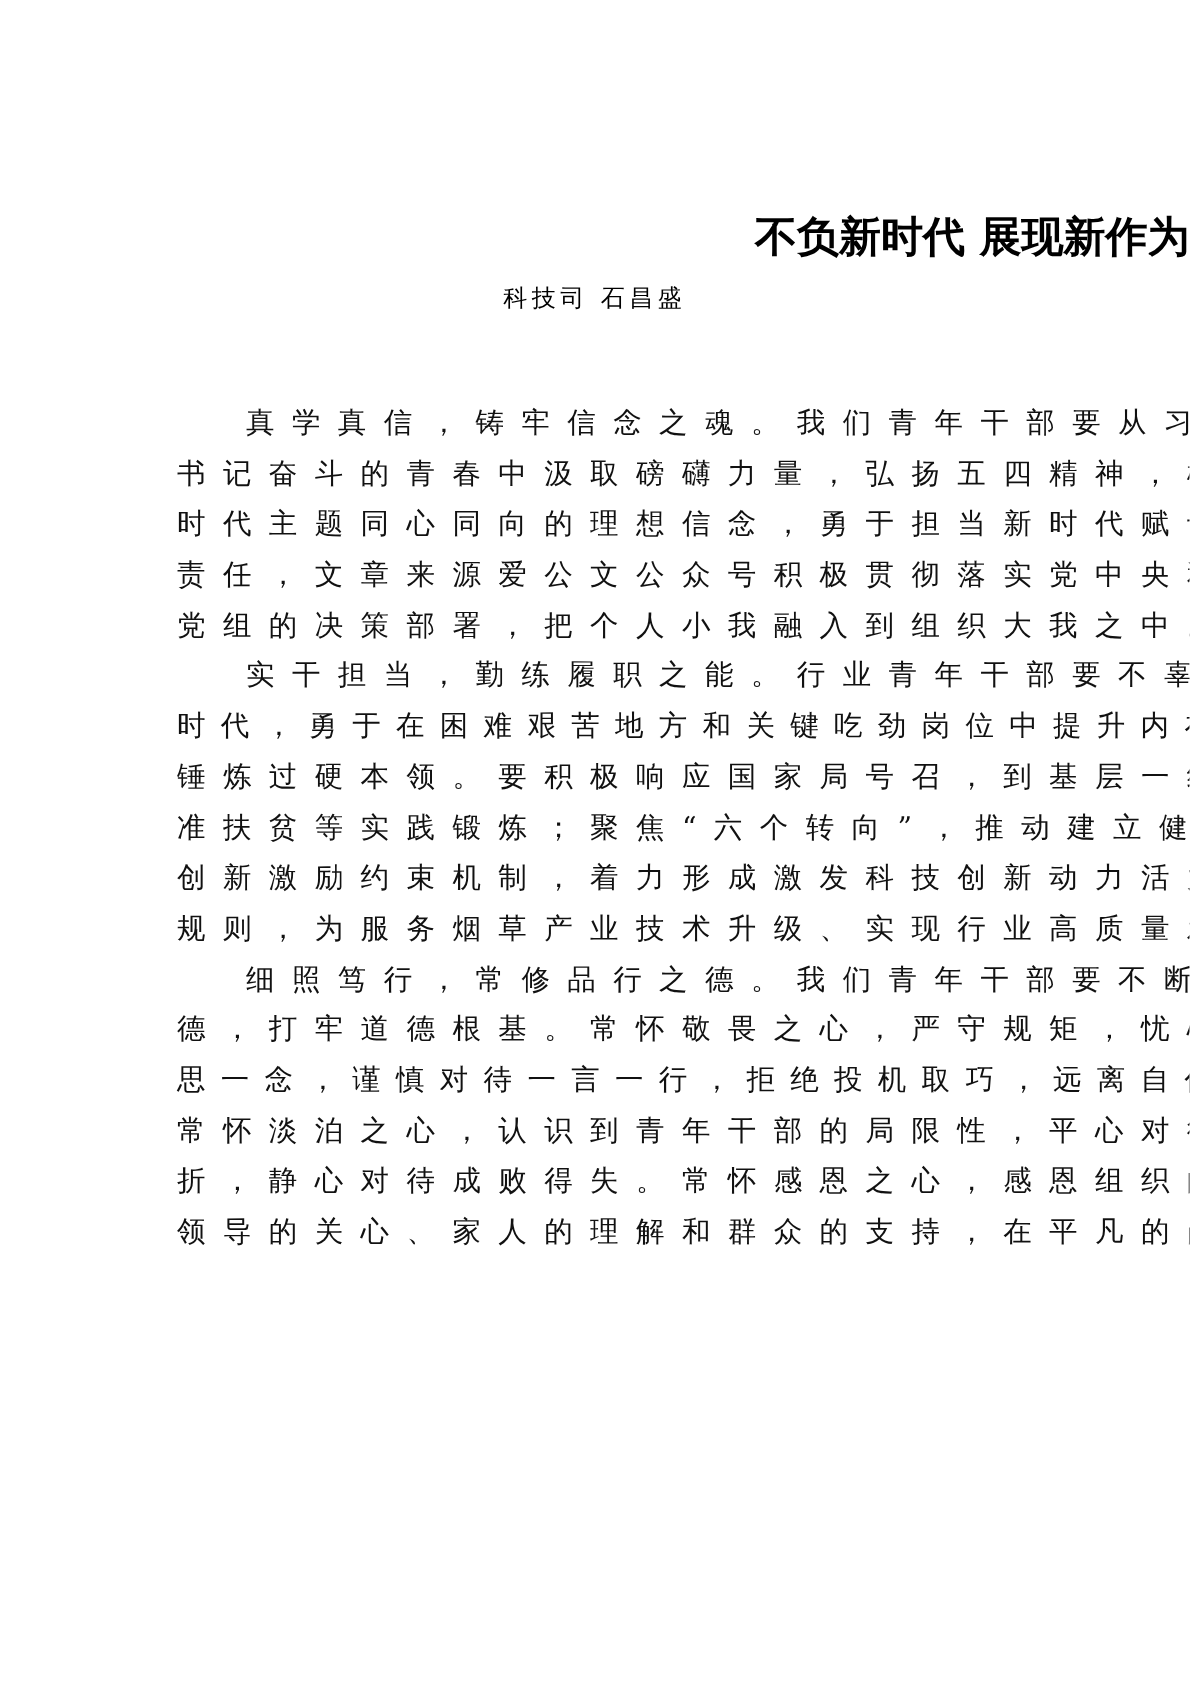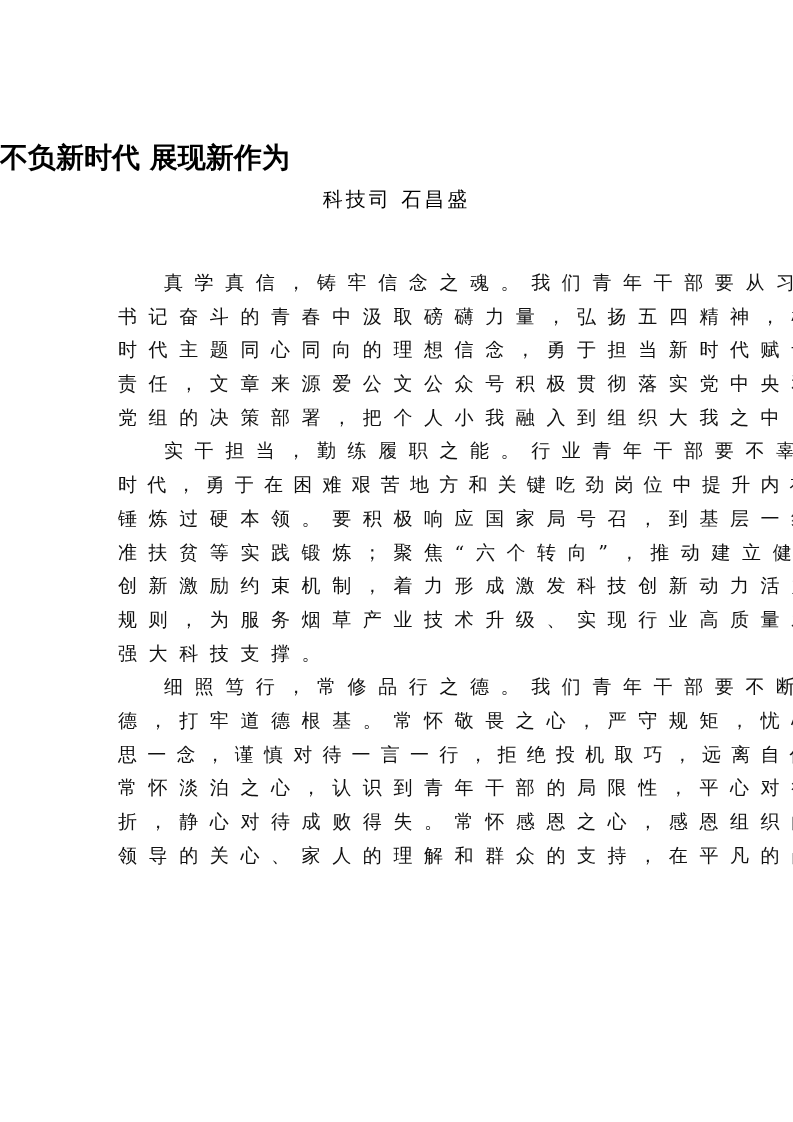--- a/index.html
+++ b/index.html
@@ -1,25 +1,25 @@
 <!DOCTYPE html>
 <html><head>
   <meta charset="utf-8">
   <style>
     html, body { margin: 0; padding: 0; background: #ffffff; }
     body { width: 793px; height: 1122px; position: relative; overflow: hidden; }
     .page { position: absolute; left: 0; top: 0; width: 793px; height: 1122px; background: #ffffff; }
     .title {
-      position: absolute; left: 0; top: 140px; width: 793px; text-align: left;
+      position: absolute; left: 0; top: 140px; width: 793px; text-align: right;
       font-family: "DejaVu Sans", sans-serif; font-weight: bold; font-size: 28px;
       color: #000; letter-spacing: 0px; line-height: 36px;
     }
     .author {
       position: absolute; left: 0; top: 186px; width: 793px; text-align: center;
-      font-family: "DejaVu Serif", serif; font-size: 20px; color: #000;
+      font-family: "DejaVu Serif", serif; font-size: 16px; color: #000;
       letter-spacing: 3px; line-height: 26px;
     }
     .body {
       position: absolute; left: 118px; top: 266px; width: 580px;
       font-family: "DejaVu Serif", serif; font-size: 19px; color: #111;
     }
     .line {
       height: 33.7px; line-height: 33.7px; white-space: nowrap;
       letter-spacing: 11.6px;
     }
@@ -40,21 +40,20 @@
       <div class="line">责任，文章来源爱公文公众号积极贯彻落实党中央和国家局</div>
       <div class="line">党组的决策部署，把个人小我融入到组织大我之中。</div>
     </div>
     <div class="paragraph">
       <div class="line indent">实干担当，勤练履职之能。行业青年干部要不辜负伟大</div>
       <div class="line" style="letter-spacing:10.2px">时代，勇于在困难艰苦地方和关键吃劲岗位中提升内在素质，</div>
       <div class="line">锤炼过硬本领。要积极响应国家局号召，到基层一线参与精</div>
       <div class="line">准扶贫等实践锻炼；聚焦“六个转向”，推动建立健全科技</div>
       <div class="line">创新激励约束机制，着力形成激发科技创新动力活力的利益</div>
       <div class="line">规则，为服务烟草产业技术升级、实现行业高质量发展提供</div>
-      <div class="line">强大科技支撑。</div>
     </div>
     <div class="paragraph">
       <div class="line indent">细照笃行，常修品行之德。我们青年干部要不断修身立</div>
       <div class="line">德，打牢道德根基。常怀敬畏之心，严守规矩，忧心对待一</div>
       <div class="line" style="letter-spacing:10.2px">思一念，谨慎对待一言一行，拒绝投机取巧，远离自作聪明。</div>
       <div class="line">常怀淡泊之心，认识到青年干部的局限性，平心对待困难挫</div>
       <div class="line">折，静心对待成败得失。常怀感恩之心，感恩组织的培养、</div>
       <div class="line">领导的关心、家人的理解和群众的支持，在平凡的岗位上干</div>
     </div>
   </div>

